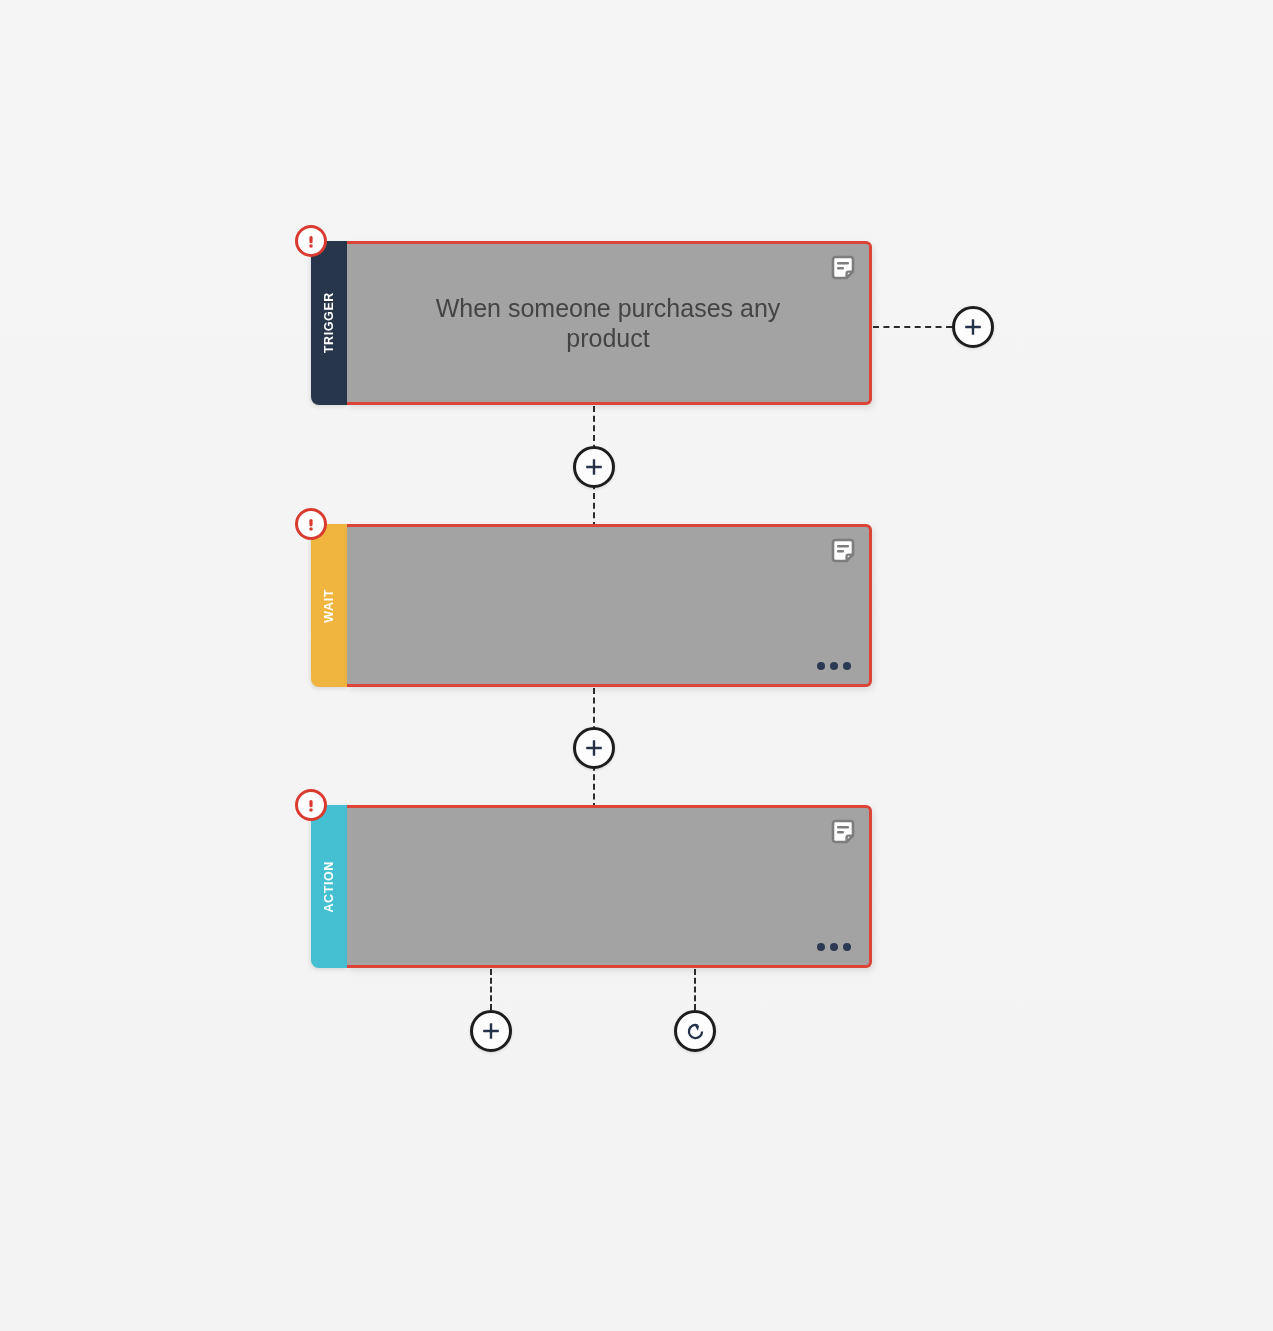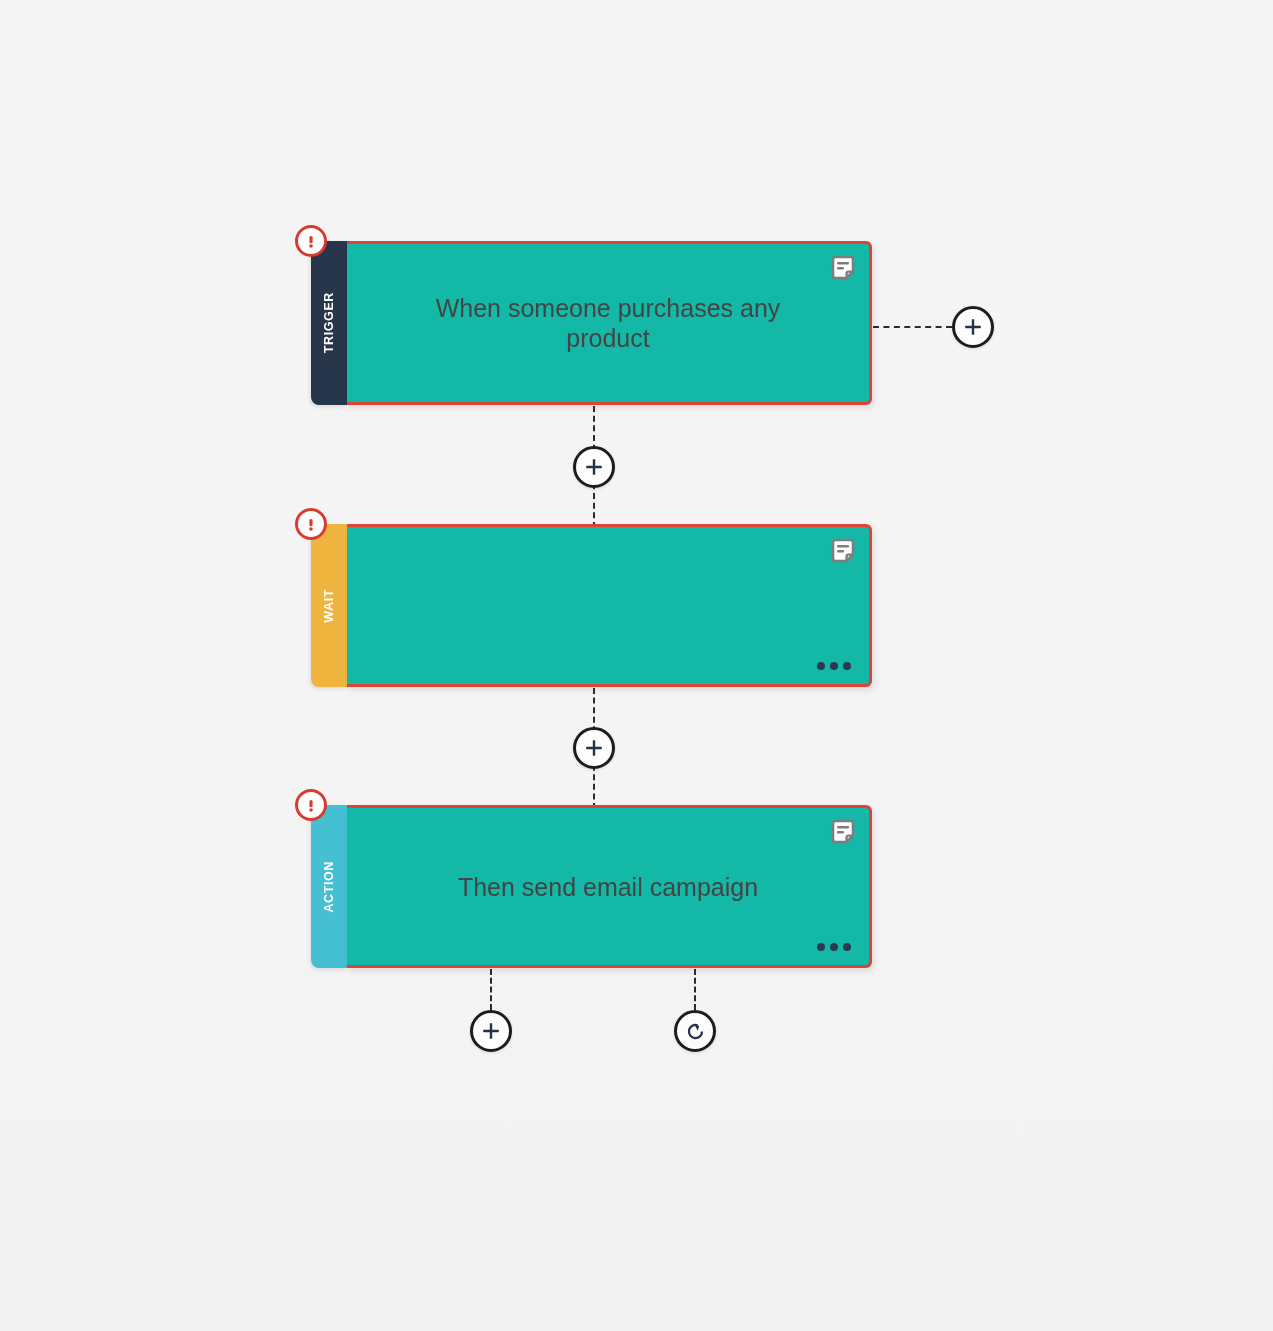--- a/index.html
+++ b/index.html
@@ -45,21 +45,21 @@
     color: #ffffff;
     font-size: 12.5px;
     font-weight: bold;
     letter-spacing: 0.6px;
     line-height: 1;
     white-space: nowrap;
   }
 
   .node-card {
     flex: 1 1 auto;
-    background: #14b8a6;
+    background: #a3a3a3;
     border: 3px solid #dc4437;
     border-left: none;
     border-radius: 0 6px 6px 0;
     position: relative;
     box-shadow: 2px 3px 6px rgba(0,0,0,0.10);
     display: flex;
     align-items: center;
     justify-content: center;
   }
 
@@ -239,21 +239,20 @@
     <div class="node-card">
       <span class="note-icon">
         <svg width="28" height="28" viewBox="0 0 28 28" aria-hidden="true">
           <path d="M4 5.5 A2.5 2.5 0 0 1 6.5 3 H21.5 A2.5 2.5 0 0 1 24 5.5
                    V17.5 L17.5 24 H6.5 A2.5 2.5 0 0 1 4 21.5 Z" fill="#ffffff" stroke="#7d7d7d" stroke-width="2.6" stroke-linejoin="round"></path>
           <path d="M17.6 24 V19.4 A1.8 1.8 0 0 1 19.4 17.6 H24" fill="none" stroke="#7d7d7d" stroke-width="2.4" stroke-linejoin="round"></path>
           <rect x="8" y="8" width="12" height="2.4" rx="1" fill="#7d7d7d"></rect>
           <rect x="8" y="13" width="7" height="2.4" rx="1" fill="#7d7d7d"></rect>
         </svg>
       </span>
-      <div class="node-title">Then send email campaign</div>
       <span class="ellipsis">
         <i></i>
         <i></i>
         <i></i>
       </span>
     </div>
   </div>
 
   <div class="conn-v" style="left:490px; top:969px; height:41px;"></div>
   <div class="circle-btn" style="left:470px; top:1010px;">

